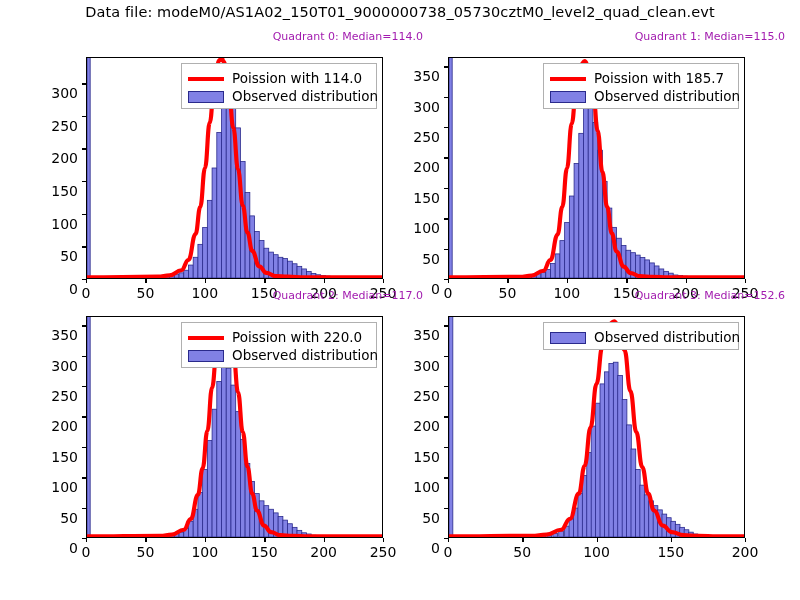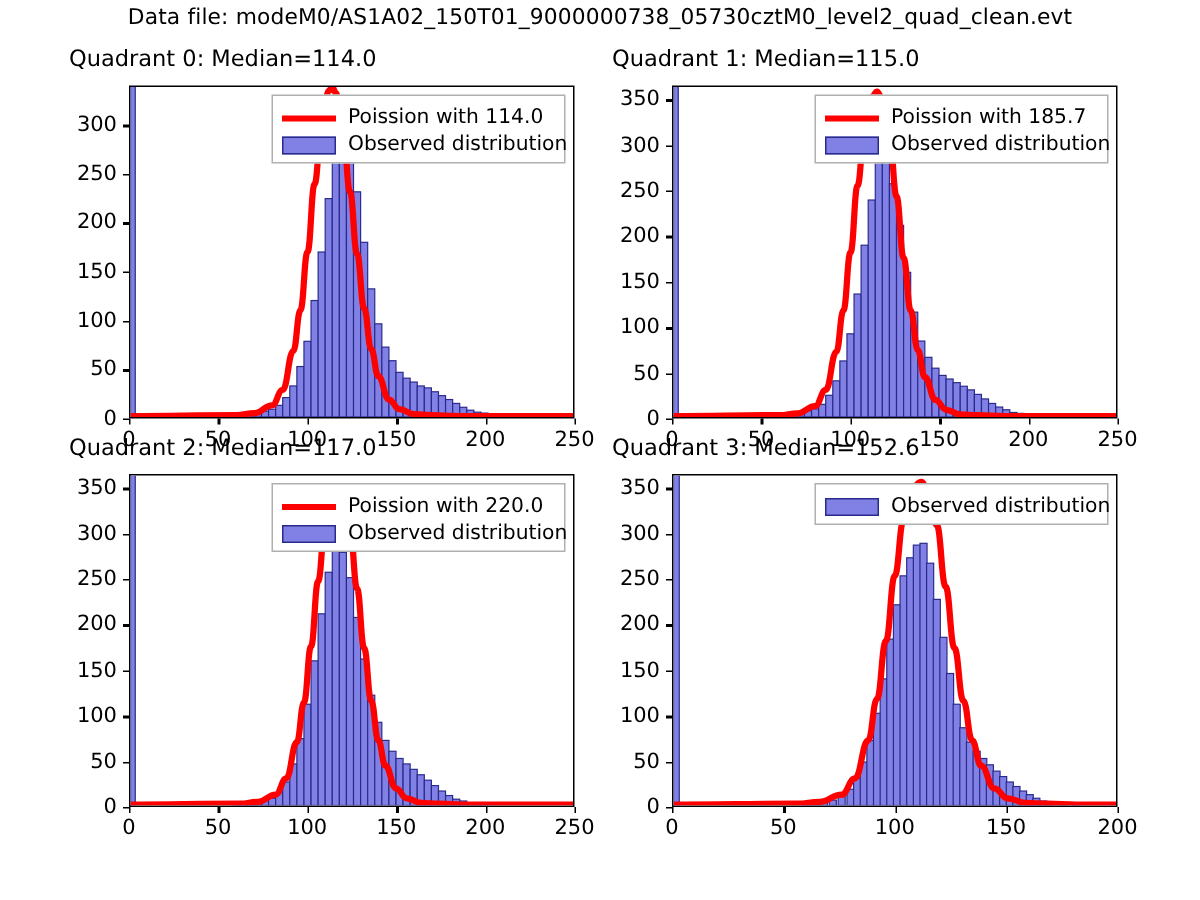--- a/index.html
+++ b/index.html
@@ -4,30 +4,30 @@
 <style>
   html,body{margin:0;padding:0;background:#ffffff;}
   body{width:800px;height:600px;overflow:hidden;
        font-family:"DejaVu Sans","Liberation Sans",sans-serif;color:#000;}
   #fig{position:relative;width:740px;height:600px;}
 
   .suptitle{position:absolute;left:0;top:4px;width:800px;text-align:center;
             font-size:14.5px;color:#000;letter-spacing:.1px;white-space:nowrap;}
 
   .panel{position:absolute;}
-  .ptitle{position:absolute;left:0;width:100%;text-align:left;
-          font-size:15px;color:#000000;white-space:nowrap;}
+  .ptitle{position:absolute;left:0;width:100%;text-align:right;
+          font-size:11px;color:#a21caf;white-space:nowrap;}
 
   .axes{position:absolute;box-sizing:border-box;border:1px solid #000;background:#fff;
         overflow:hidden;}
   .plotsvg{position:absolute;left:0;top:0;width:100%;height:100%;display:block;}
 
   .tick{position:absolute;background:#000;}
   .tlabel{position:absolute;font-size:14px;color:#000;white-space:nowrap;}
-  .ylab{text-align:right;transform:translateY(-50%);}
+  .ylab{text-align:right;transform:translateY(-50%);margin-top:10px;}
   .xlab{text-align:center;transform:translateX(-50%);}
 
   .legend{position:absolute;box-sizing:border-box;background:#fff;
           border:1px solid #b0b0b0;padding:4px 6px 4px 5px;}
   .lgrow{display:flex;align-items:flex-end;height:18px;}
   .lgkey{width:38px;height:14px;margin-right:7px;flex:0 0 38px;position:relative;}
   .lgline{position:absolute;left:1px;right:1px;top:5px;height:4px;background:#ff0000;}
   .lgpatch{position:absolute;left:1px;right:1px;top:1px;bottom:1px;
            background:#8181e5;border:1px solid #2a2a8c;}
   .lgtxt{font-size:13.5px;color:#000;white-space:nowrap;}

